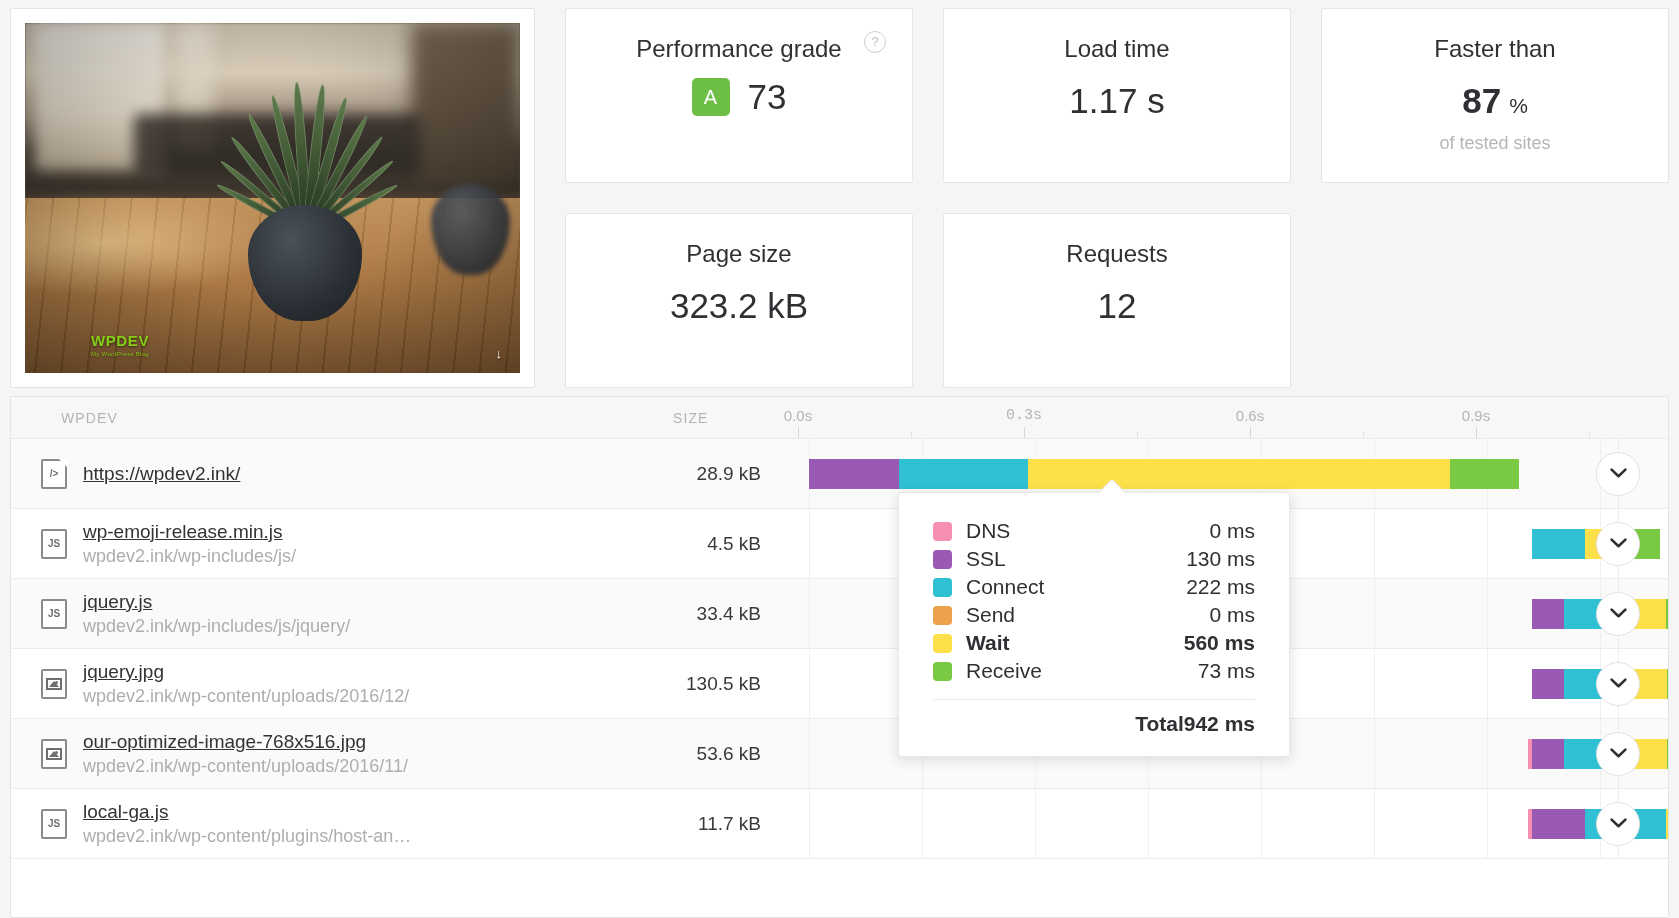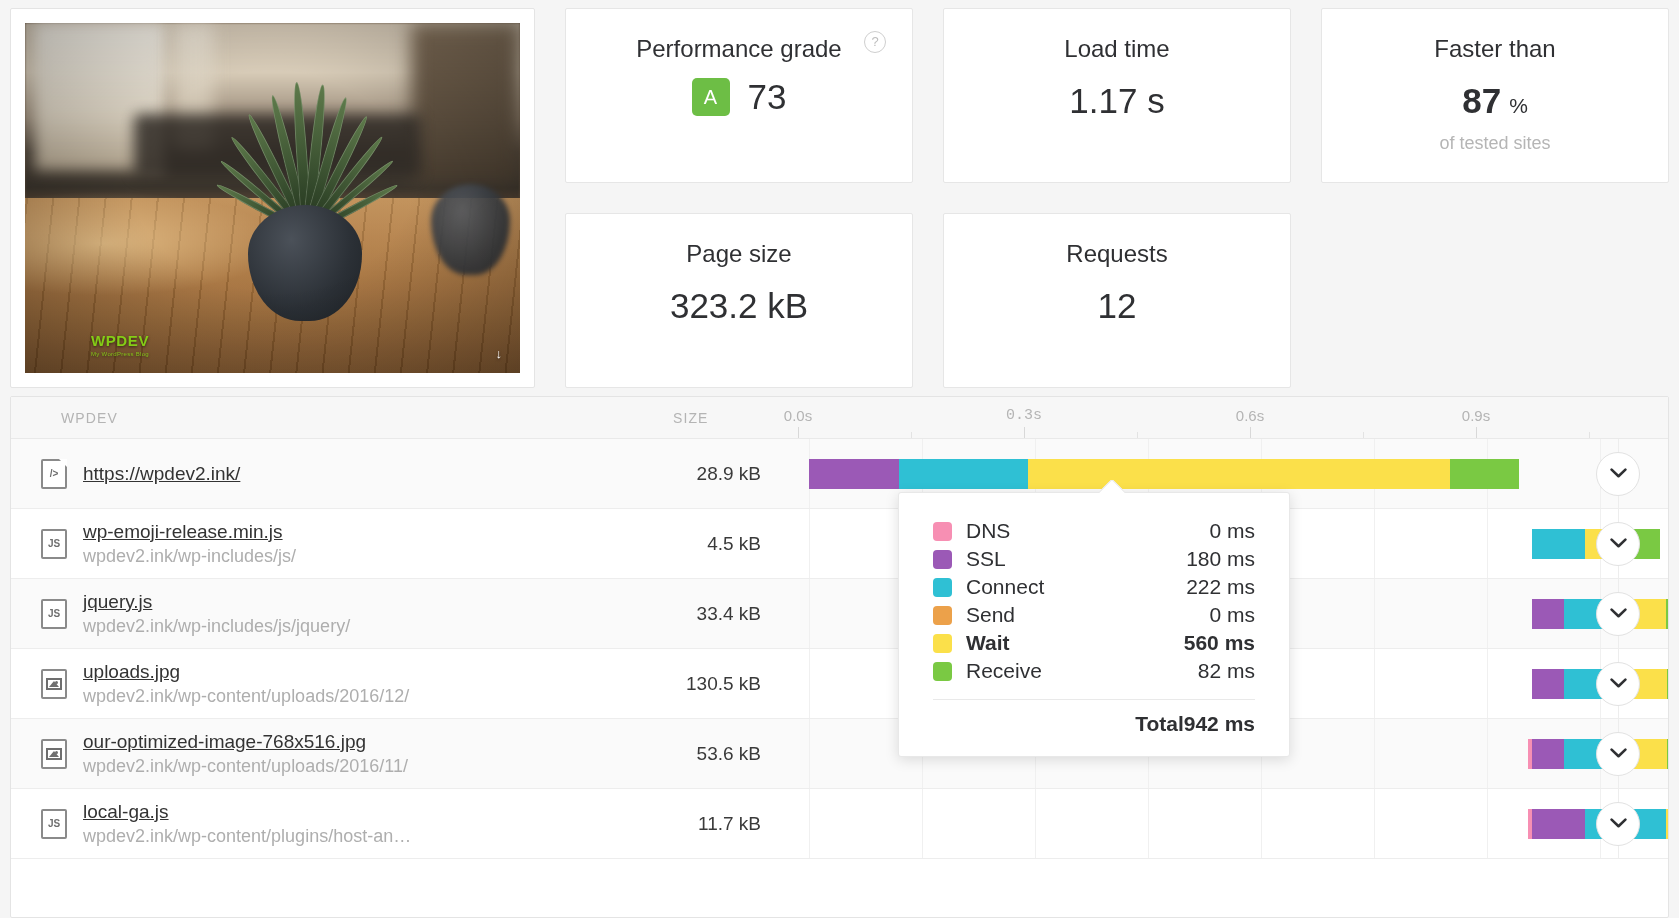--- a/index.html
+++ b/index.html
@@ -459,21 +459,21 @@
               <path d="M1.6 1.6 L8.5 8.2 L15.4 1.6" fill="none" stroke="#2f3033" stroke-width="2.6" stroke-linecap="round" stroke-linejoin="round"></path>
             </svg>
           </div>
         </div>
         <div class="row">
           <div class="row-file">
             <div class="ficon">
               <span class="pic"></span>
             </div>
             <div class="fnames">
-              <a class="fname">uploads.jpg</a>
+              <a class="fname">jquery.jpg</a>
               <div class="fpath">wpdev2.ink/wp-content/uploads/2016/12/</div>
             </div>
           </div>
           <div class="row-size">130.5 kB</div>
           <div class="row-chart">
             <div class="grid-v" style="left: 13px;"></div>
             <div class="grid-v" style="left: 126px;"></div>
             <div class="grid-v" style="left: 239px;"></div>
             <div class="grid-v" style="left: 352px;"></div>
             <div class="grid-v" style="left: 465px;"></div>
@@ -583,41 +583,41 @@
     <div class="nub"></div>
     <div id="tt-rows">
         <div class="tt-row">
           <span class="sw" style="background: rgb(247, 143, 179);"></span>
           <span class="tt-name">DNS</span>
           <span class="tt-val">0 ms</span>
         </div>
         <div class="tt-row">
           <span class="sw" style="background: rgb(155, 89, 182);"></span>
           <span class="tt-name">SSL</span>
-          <span class="tt-val">180 ms</span>
+          <span class="tt-val">130 ms</span>
         </div>
         <div class="tt-row">
           <span class="sw" style="background: rgb(47, 192, 212);"></span>
           <span class="tt-name">Connect</span>
           <span class="tt-val">222 ms</span>
         </div>
         <div class="tt-row">
           <span class="sw" style="background: rgb(236, 161, 74);"></span>
           <span class="tt-name">Send</span>
           <span class="tt-val">0 ms</span>
         </div>
         <div class="tt-row bold">
           <span class="sw" style="background: rgb(251, 224, 74);"></span>
           <span class="tt-name">Wait</span>
           <span class="tt-val">560 ms</span>
         </div>
         <div class="tt-row">
           <span class="sw" style="background: rgb(122, 201, 67);"></span>
           <span class="tt-name">Receive</span>
-          <span class="tt-val">82 ms</span>
+          <span class="tt-val">73 ms</span>
         </div>
       </div>
     <div class="tt-divider"></div>
     <div class="tt-total">
       <span class="tt-name">Total</span>
       <span class="tt-val">942 ms</span>
     </div>
   </div>
 
 </div>

